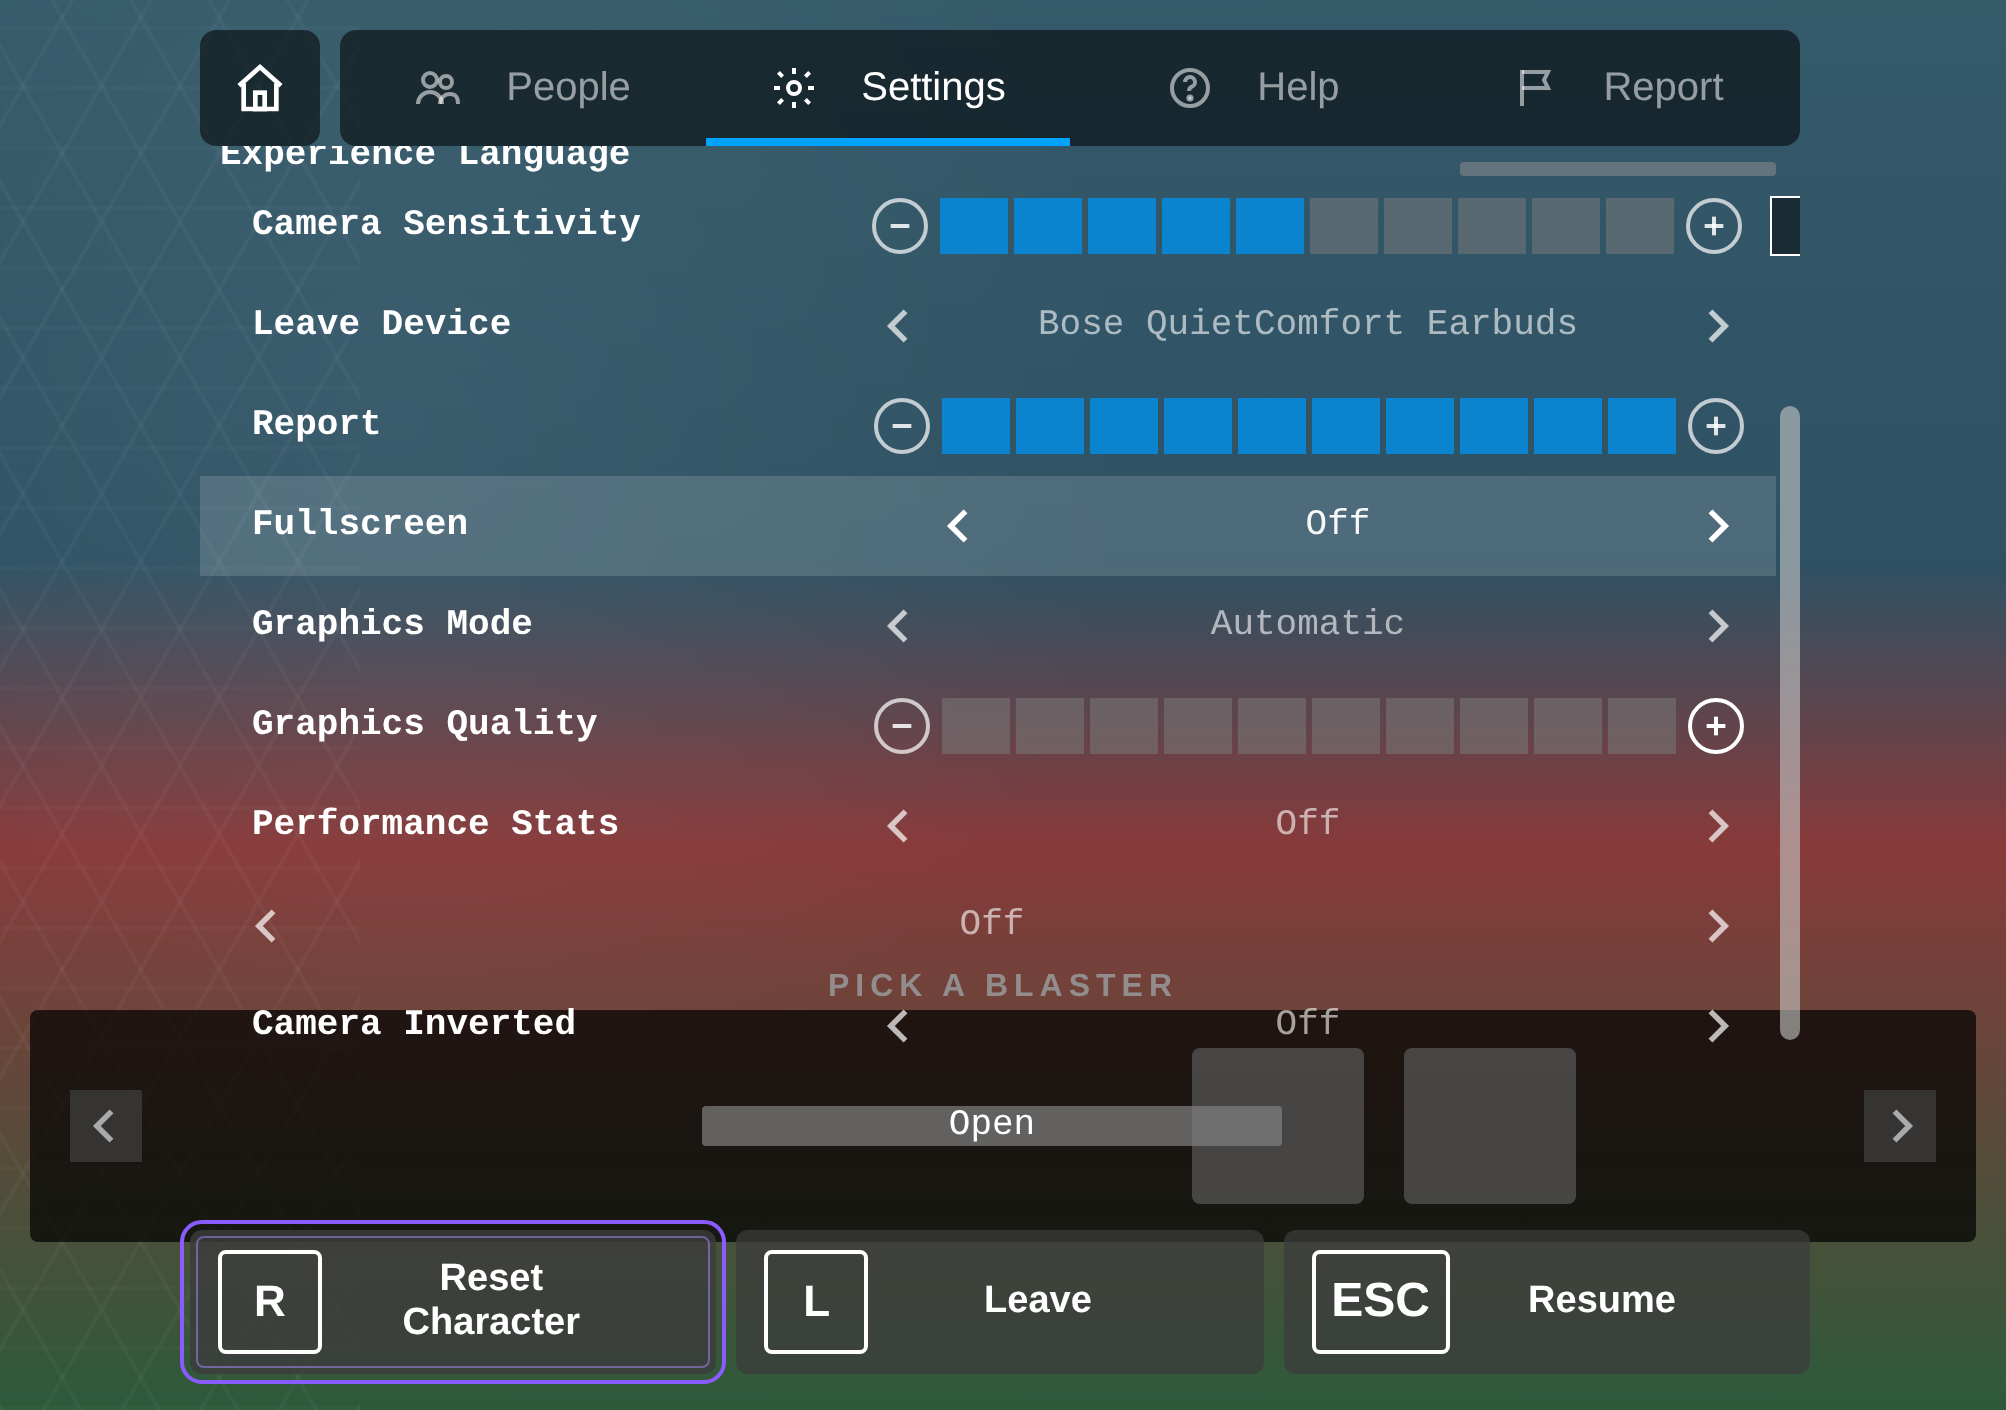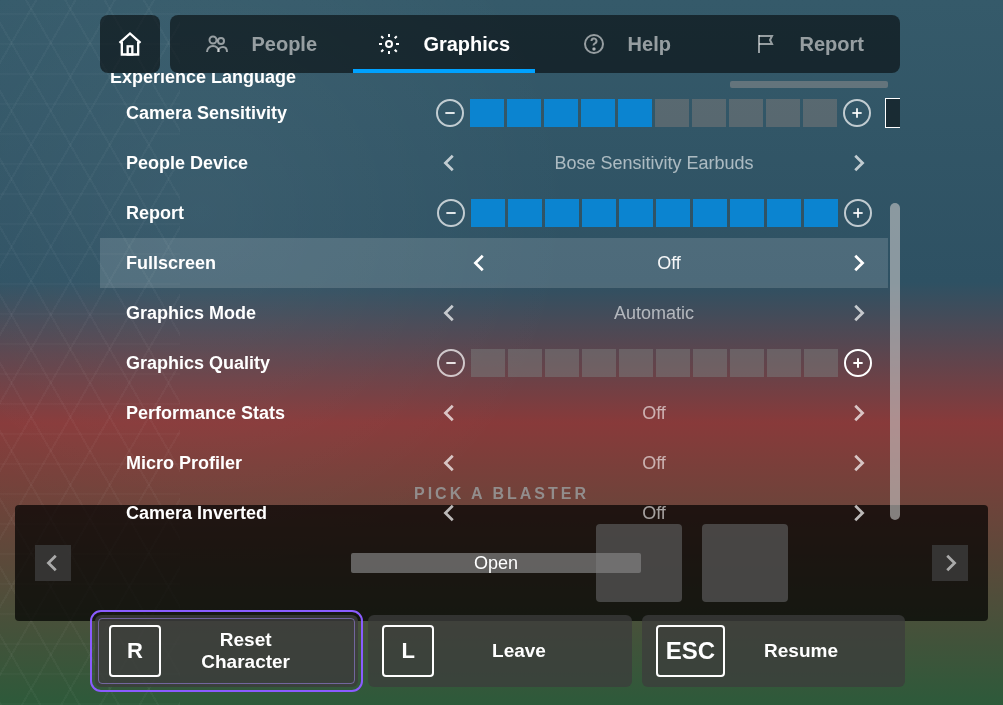--- a/index.html
+++ b/index.html
@@ -35,42 +35,42 @@
   }
   .tabs {
     flex: 1; height: 58px; border-radius: 8px;
     background: rgba(0,0,0,0.55);
     display: flex; align-items: stretch;
     overflow: hidden;
   }
   .tab {
     position: relative;
     flex: 1; display: flex; align-items: center; justify-content: center; gap: 22px;
-    color: rgba(255,255,255,0.55); font-weight: 700; font-size: 20px;
+    color: rgba(255,255,255,0.55); font-weight: 400; font-size: 20px;
     cursor: pointer;
   }
   .tab.active { color: #fff; }
   .tab.active::after {
     content: ""; position: absolute; left: 0; right: 0; bottom: 0; height: 4px;
     background: #00a2ff;
   }
   .tab svg { width: 24px; height: 24px; }
   .tab.active svg { stroke: #fff; }
 
   
   .panel {
     position: absolute; top: 73px; left: 100px; width: 800px; bottom: 95px;
     overflow: hidden;
   }
   .scroll-wrap {
     position: absolute; inset: 0;
     overflow: hidden;
   }
   .rows {
-    position: absolute; left: 0; right: 12px; top: -5px;
+    position: absolute; left: 0; right: 12px; top: -5px; font-family: Liberation Mono, monospace;
   }
   .row {
     height: 50px; display: flex; align-items: center;
     padding-left: 10px;
     color: #fff; font-weight: 700; font-size: 18px;
   }
   .row.hl { background: rgba(255,255,255,0.15); gap: 30px; }
   .row .label { width: 300px; flex-shrink: 0; margin-left: 16px; }
   .row .control { flex: 1; display: flex; align-items: center; justify-content: center; gap: 6px; position: relative; }
 
@@ -203,21 +203,21 @@
           <path d="M2 20c0-3.3 2.7-6 6-6s6 2.7 6 6"></path>
           <path d="M13 20c0-2.8 2.2-5 5-5s4 1.5 4 5"></path>
         </svg>
         <span>People</span>
       </div>
       <div class="tab active">
         <svg viewBox="0 0 24 24" fill="none" stroke="currentColor" stroke-width="2">
           <circle cx="12" cy="12" r="3"></circle>
           <path d="M12 2v3M12 19v3M4.2 4.2l2.1 2.1M17.7 17.7l2.1 2.1M2 12h3M19 12h3M4.2 19.8l2.1-2.1M17.7 6.3l2.1-2.1"></path>
         </svg>
-        <span>Graphics</span>
+        <span>Settings</span>
       </div>
       <div class="tab">
         <svg viewBox="0 0 24 24" fill="none" stroke="currentColor" stroke-width="2">
           <circle cx="12" cy="12" r="9"></circle>
           <path d="M9.5 9a2.5 2.5 0 1 1 3.5 2.3c-.9.4-1.5 1-1.5 2.2"></path>
           <circle cx="12" cy="17" r="0.8" fill="currentColor"></circle>
         </svg>
         <span>Help</span>
       </div>
       <div class="tab">
@@ -260,28 +260,28 @@
             <div class="circle-btn">
               <svg width="16" height="16" viewBox="0 0 24 24" stroke="currentColor" stroke-width="3">
                 <line x1="5" y1="12" x2="19" y2="12"></line>
                 <line x1="12" y1="5" x2="12" y2="19"></line>
               </svg>
             </div>
             <div class="numbox">1</div>
           </div>
         </div>
         <div class="row">
-          <div class="label">People Device</div>
-          <div class="control">
-            <div class="chev-btn">
-              <svg class="chev" viewBox="0 0 24 24" fill="none" stroke="currentColor" stroke-width="3">
-                <polyline points="15 4 7 12 15 20"></polyline>
-              </svg>
-            </div>
-            <div class="value-text">Bose Sensitivity Earbuds</div>
+          <div class="label">Leave Device</div>
+          <div class="control">
+            <div class="chev-btn">
+              <svg class="chev" viewBox="0 0 24 24" fill="none" stroke="currentColor" stroke-width="3">
+                <polyline points="15 4 7 12 15 20"></polyline>
+              </svg>
+            </div>
+            <div class="value-text">Bose QuietComfort Earbuds</div>
             <div class="chev-btn">
               <svg class="chev" viewBox="0 0 24 24" fill="none" stroke="currentColor" stroke-width="3">
                 <polyline points="9 4 17 12 9 20"></polyline>
               </svg>
             </div>
           </div>
         </div>
         <div class="row">
           <div class="label">Report</div>
           <div class="control">
@@ -380,21 +380,20 @@
             </div>
             <div class="value-text">Off</div>
             <div class="chev-btn">
               <svg class="chev" viewBox="0 0 24 24" fill="none" stroke="currentColor" stroke-width="3">
                 <polyline points="9 4 17 12 9 20"></polyline>
               </svg>
             </div>
           </div>
         </div>
         <div class="row">
-          <div class="label">Micro Profiler</div>
           <div class="control">
             <div class="chev-btn">
               <svg class="chev" viewBox="0 0 24 24" fill="none" stroke="currentColor" stroke-width="3">
                 <polyline points="15 4 7 12 15 20"></polyline>
               </svg>
             </div>
             <div class="value-text">Off</div>
             <div class="chev-btn">
               <svg class="chev" viewBox="0 0 24 24" fill="none" stroke="currentColor" stroke-width="3">
                 <polyline points="9 4 17 12 9 20"></polyline>

